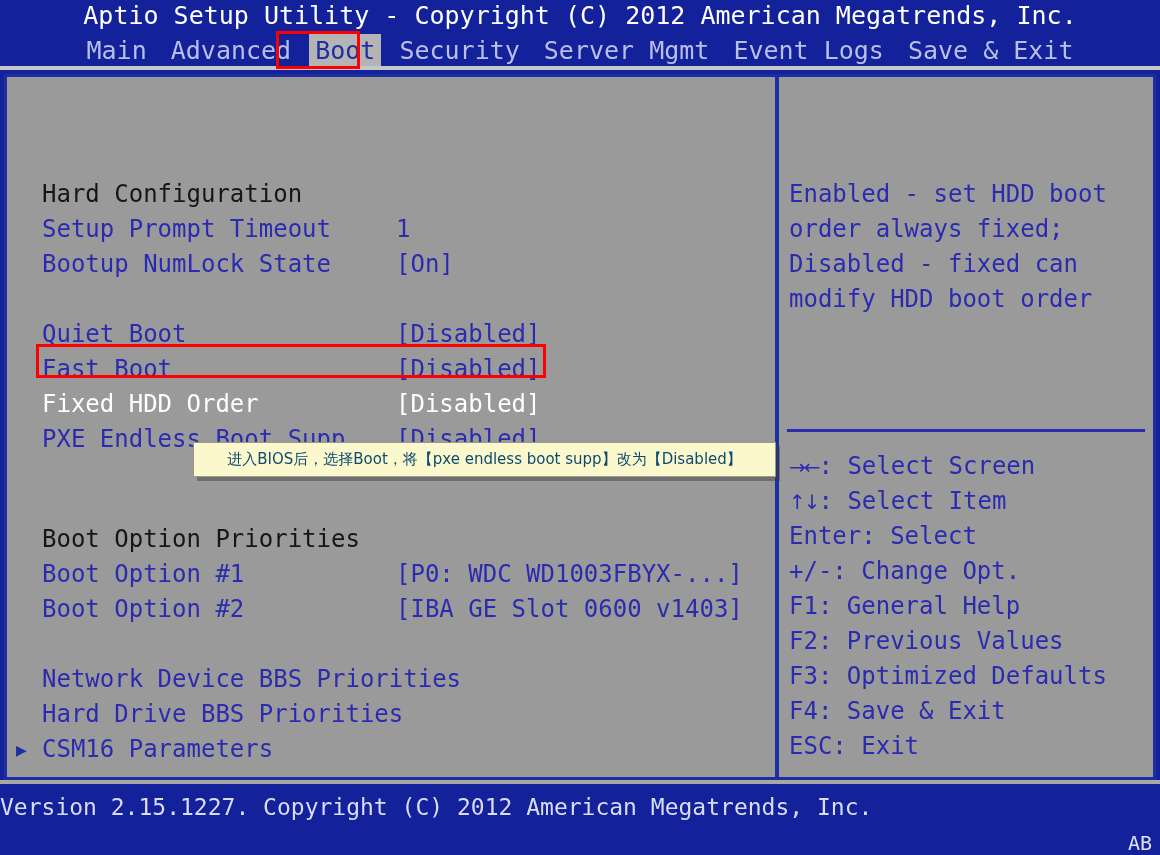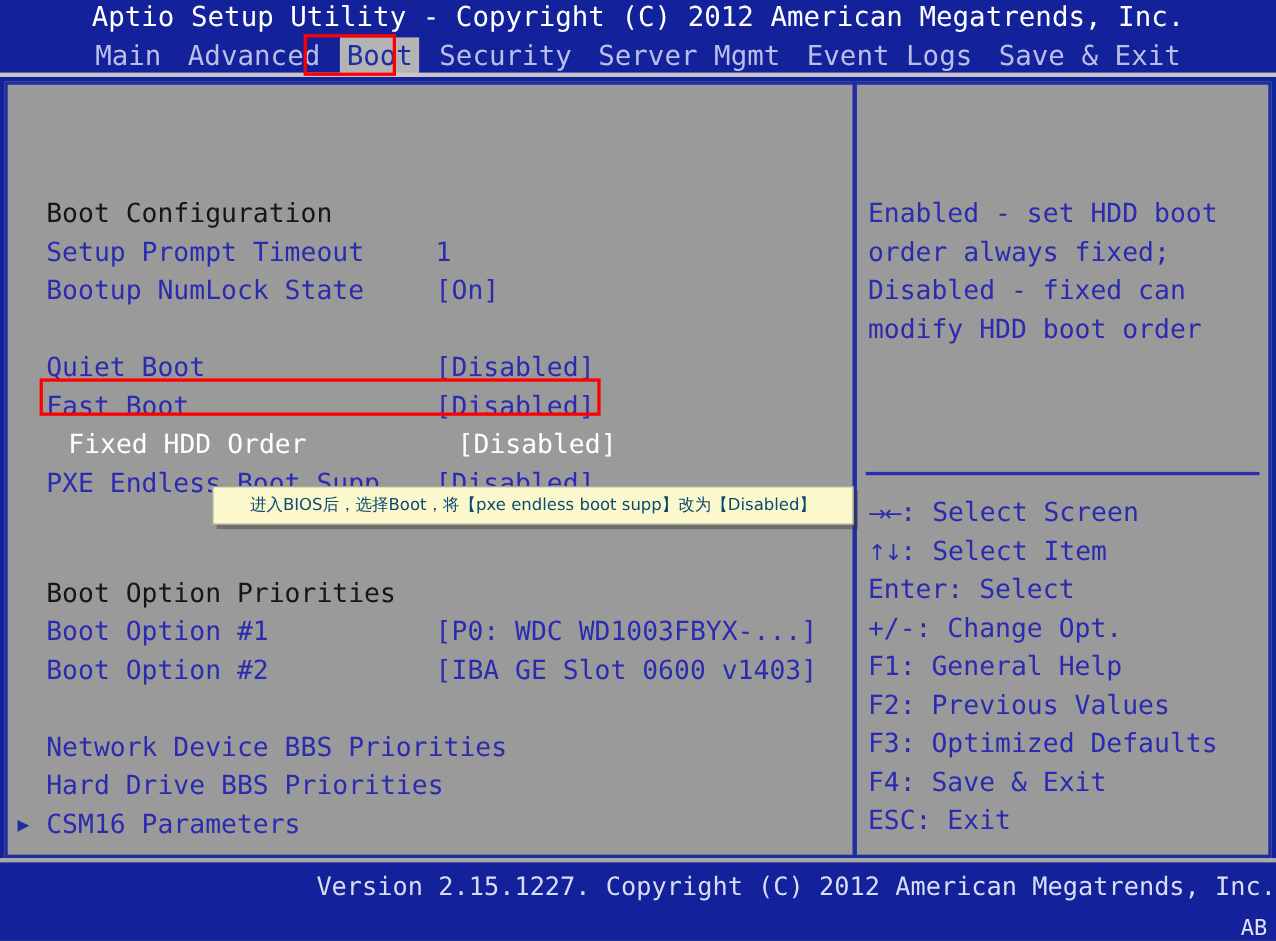--- a/index.html
+++ b/index.html
@@ -102,21 +102,21 @@
     left: 392px;
   }
   .row .caret {
     position: absolute;
     left: 12px;
     color: #1c2ea0;
     font-size: 18px;
   }
   .c-header { color: #16161a; }
   .c-normal { color: #2b2bb0; }
-  .c-sel    { color: #ffffff; margin-left: 20px; }
+  .c-sel    { color: #ffffff; }
 
   
   #right-pane {
     position: absolute;
     left: 779px; top: 74px;
     width: 377px; height: 706px;
     overflow: hidden;
   }
   .hrow {
     position: absolute;
@@ -177,21 +177,21 @@
   #footer-top-line {
     position: absolute;
     left: 0; top: 0;
     width: 1160px; height: 4px;
     background: #a8a8a8;
   }
   #footer-text {
     position: absolute;
     left: 0; top: 14px;
     width: 1160px;
-    text-align: right;
+    text-align: left;
     color: #d9dcf2;
     font-size: 23px;
     white-space: pre;
   }
   #footer-corner {
     position: absolute;
     right: 8px; bottom: 0px;
     color: #dfe2f5;
     font-size: 20px;
     white-space: pre;
@@ -205,21 +205,21 @@
   <div id="titlebar">
     <div id="title-text">Aptio Setup Utility - Copyright (C) 2012 American Megatrends, Inc.</div>
     <div id="menubar"><span class="menu-item">Main</span><span id="menu-gap"> </span><span class="menu-item">Advanced</span><span id="menu-gap"> </span><span class="menu-item active">Boot</span><span id="menu-gap"> </span><span class="menu-item">Security</span><span id="menu-gap"> </span><span class="menu-item">Server Mgmt</span><span id="menu-gap"> </span><span class="menu-item">Event Logs</span><span id="menu-gap"> </span><span class="menu-item">Save &amp; Exit</span></div>
   </div>
   <div id="menu-underline"></div>
 
   <div id="body-panel"></div>
   <div id="vdivider"></div>
 
   <div id="left-pane">
-      <div class="row" style="top: 103px;"><span class="lbl c-header">Boot Configuration</span></div>
+      <div class="row" style="top: 103px;"><span class="lbl c-header">Hard Configuration</span></div>
       <div class="row" style="top: 138px;"><span class="lbl c-normal">Setup Prompt Timeout</span><span class="val c-normal">1</span></div>
       <div class="row" style="top: 173px;"><span class="lbl c-normal">Bootup NumLock State</span><span class="val c-normal">[On]</span></div>
       <div class="row" style="top: 243px;"><span class="lbl c-normal">Quiet Boot</span><span class="val c-normal">[Disabled]</span></div>
       <div class="row" style="top: 278px;"><span class="lbl c-normal">Fast Boot</span><span class="val c-normal">[Disabled]</span></div>
       <div class="row" style="top: 313px;"><span class="lbl c-sel">Fixed HDD Order</span><span class="val c-sel">[Disabled]</span></div>
       <div class="row" style="top: 348px;"><span class="lbl c-normal">PXE Endless Boot Supp</span><span class="val c-normal">[Disabled]</span></div>
       <div class="row" style="top: 448px;"><span class="lbl c-header">Boot Option Priorities</span></div>
       <div class="row" style="top: 483px;"><span class="lbl c-normal">Boot Option #1</span><span class="val c-normal">[P0: WDC WD1003FBYX-...]</span></div>
       <div class="row" style="top: 518px; text-align: right;"><span class="lbl c-normal">Boot Option #2</span><span class="val c-normal">[IBA GE Slot 0600 v1403]</span></div>
       <div class="row" style="top: 588px;"><span class="lbl c-normal">Network Device BBS Priorities</span></div>

